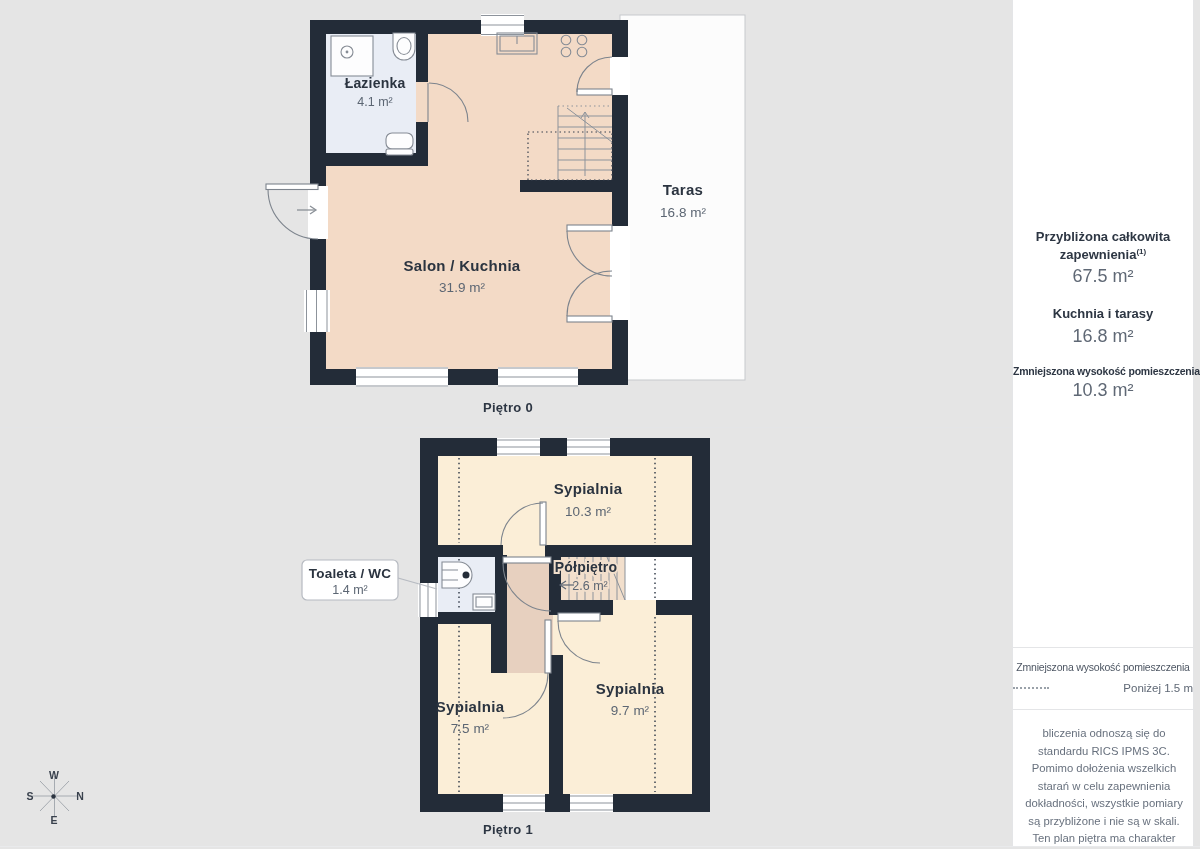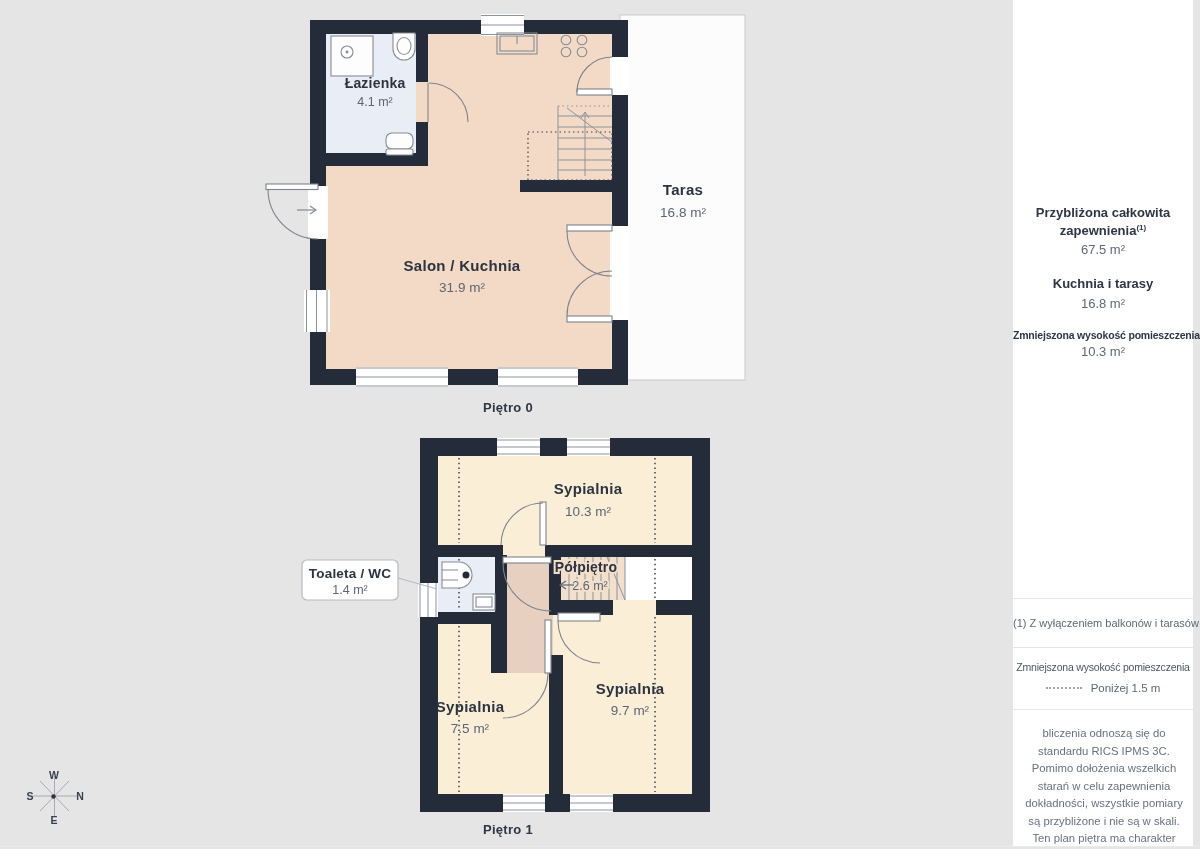--- a/index.html
+++ b/index.html
@@ -15,31 +15,31 @@
   .halo{paint-order:stroke;stroke:#f2dfcc;stroke-width:4px;}
   .compass-letter{font-weight:bold;font-size:10.5px;fill:#39414d;}
   
   .div-v{position:absolute;top:0;width:1px;height:849px;background:#e4e5e7;}
   .div-h-main{position:absolute;left:0;top:427px;width:1012px;height:1px;background:#e4e5e7;}
   .div-h-bottom{position:absolute;left:0;top:846px;width:1200px;height:1px;background:#e9eaec;}
   
   .sidebar{position:absolute;left:1013px;top:0;width:180px;height:846px;background:#fff;}
   .sb-section{position:absolute;left:0;right:0;box-sizing:border-box;text-align:center;}
   .sb-stats{top:0;height:598px;}
-  .stats-content{position:absolute;top:204px;left:0;right:0;}
+  .stats-content{position:absolute;top:228px;left:0;right:0;}
   .stat-title{font-weight:bold;font-size:13px;color:#2d3643;line-height:1.35;margin:0 0 3px 0;}
   .stat-title-narrow{font-weight:bold;font-size:10.5px;letter-spacing:-.2px;white-space:nowrap;
                      color:#2d3643;margin:0 0 3px 0;}
-  .stat-value{font-size:13px;color:#5f6875;margin:0 0 18px 0;}
+  .stat-value{font-size:18px;color:#5f6875;margin:0 0 18px 0;}
   .stat-title sup{font-size:8px;}
   .sb-footnote{top:598px;height:49px;border-top:1px solid #e4e5e7;
                font-size:11px;color:#5f6875;line-height:48px;white-space:nowrap;}
   .sb-legend{top:647px;height:62px;border-top:1px solid #e4e5e7;padding-top:13px;}
   .legend-title{font-size:10.5px;letter-spacing:-.2px;white-space:nowrap;color:#4d5663;margin:0 0 9px 0;}
-  .legend-row{font-size:11.5px;color:#5f6875;display:flex;align-items:center;justify-content:center;gap:9px;}
+  .legend-row{font-size:11.5px;color:#5f6875;display:flex;align-items:center;justify-content:space-between;gap:9px;}
   .legend-dash{display:inline-block;width:36px;height:0;border-top:2px dotted #9aa1a9;}
   .sb-disclaimer{top:709px;height:137px;border-top:1px solid #e4e5e7;padding:15px 6px 0 6px;}
   .disclaimer-text{font-size:11.3px;line-height:1.55;color:#68717e;margin:0 auto;width:170px;}
 </style>
 </head>
 <body>
 
 <div class="page">
 
   <svg class="plan-svg" width="1012" height="849" viewBox="0 0 1012 849">
@@ -249,23 +249,20 @@
         <p class="stat-title"><span>Przybliżona całkowita</span><br>
            <span>zapewnienia</span><sup>(1)</sup></p>
         <p class="stat-value">67.5 m²</p>
         <p class="stat-title">Kuchnia i tarasy</p>
         <p class="stat-value">16.8 m²</p>
         <p class="stat-title-narrow">Zmniejszona wysokość pomieszczenia</p>
         <p class="stat-value">10.3 m²</p>
       </div>
     </section>
 
-    <section class="sb-section sb-footnote">
-      <span>(1) Z wyłączeniem balkonów i tarasów</span>
-    </section>
 
     <section class="sb-section sb-legend">
       <p class="legend-title">Zmniejszona wysokość pomieszczenia</p>
       <div class="legend-row">
         <span class="legend-dash"></span>
         <span>Poniżej 1.5 m</span>
       </div>
     </section>
 
     <section class="sb-section sb-disclaimer">

